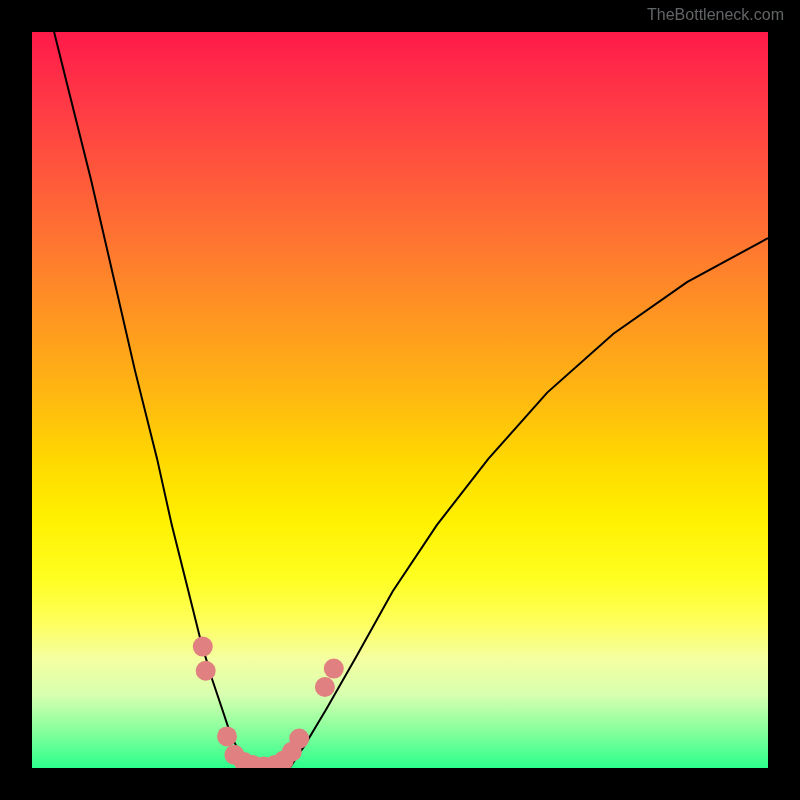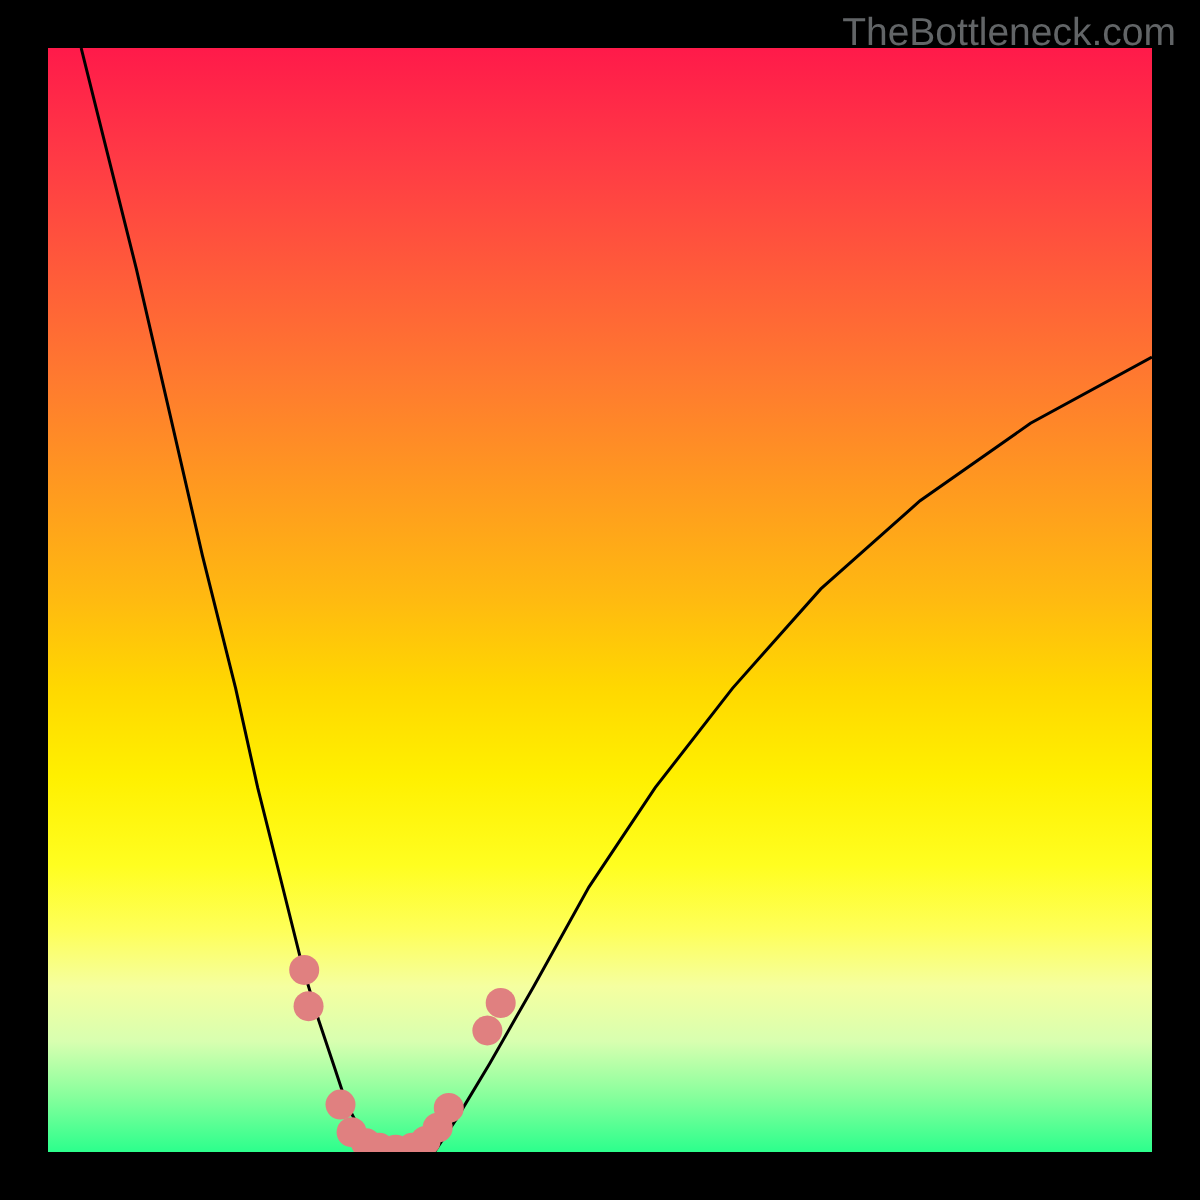--- a/index.html
+++ b/index.html
@@ -9,21 +9,21 @@
     height: 800px;
     background: #000;
     position: relative;
     font-family: Arial, sans-serif;
   }
   .watermark {
     position: absolute;
     top: 6px;
     right: 16px;
     color: #626567;
-    font-size: 26px;
+    font-size: 16px;
     font-weight: 500;
     z-index: 10;
   }
   .plot-area {
     position: absolute;
     left: 32px;
     top: 32px;
     width: 736px;
     height: 736px;
     overflow: hidden;

